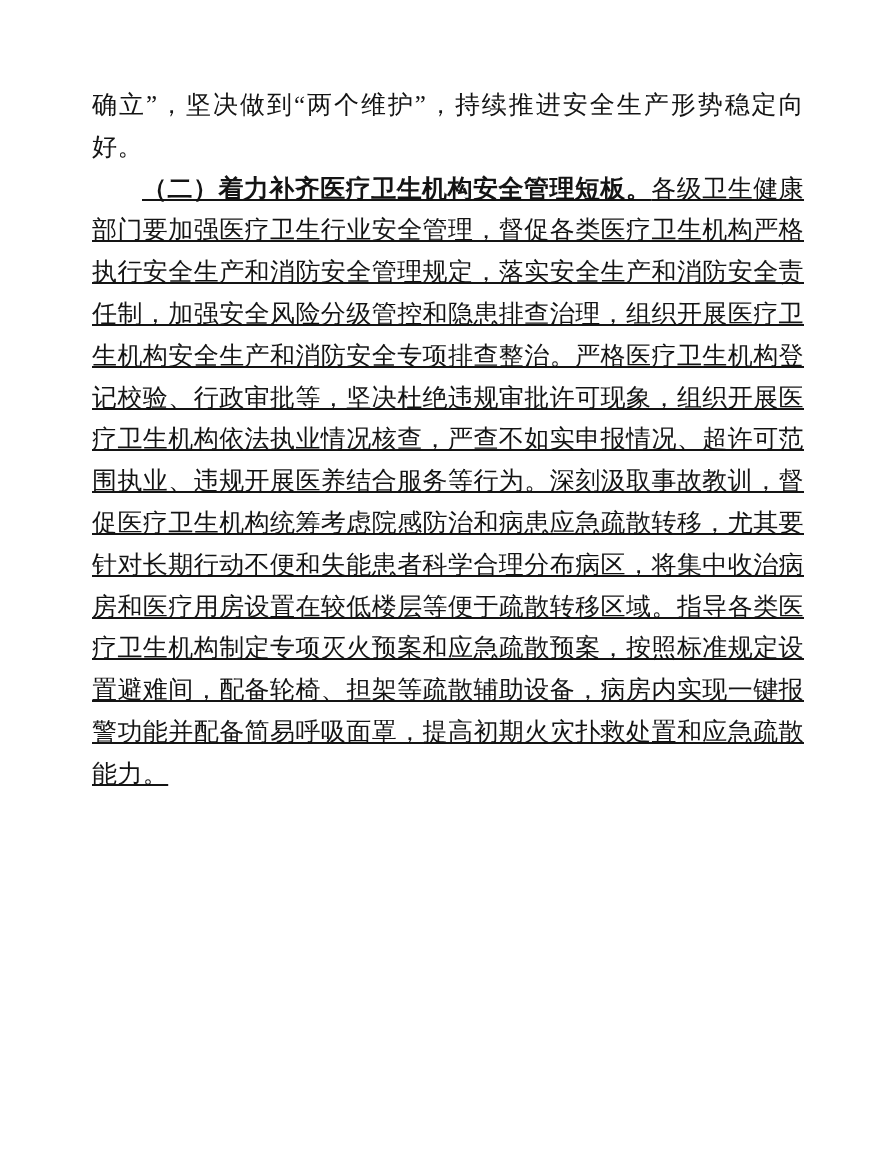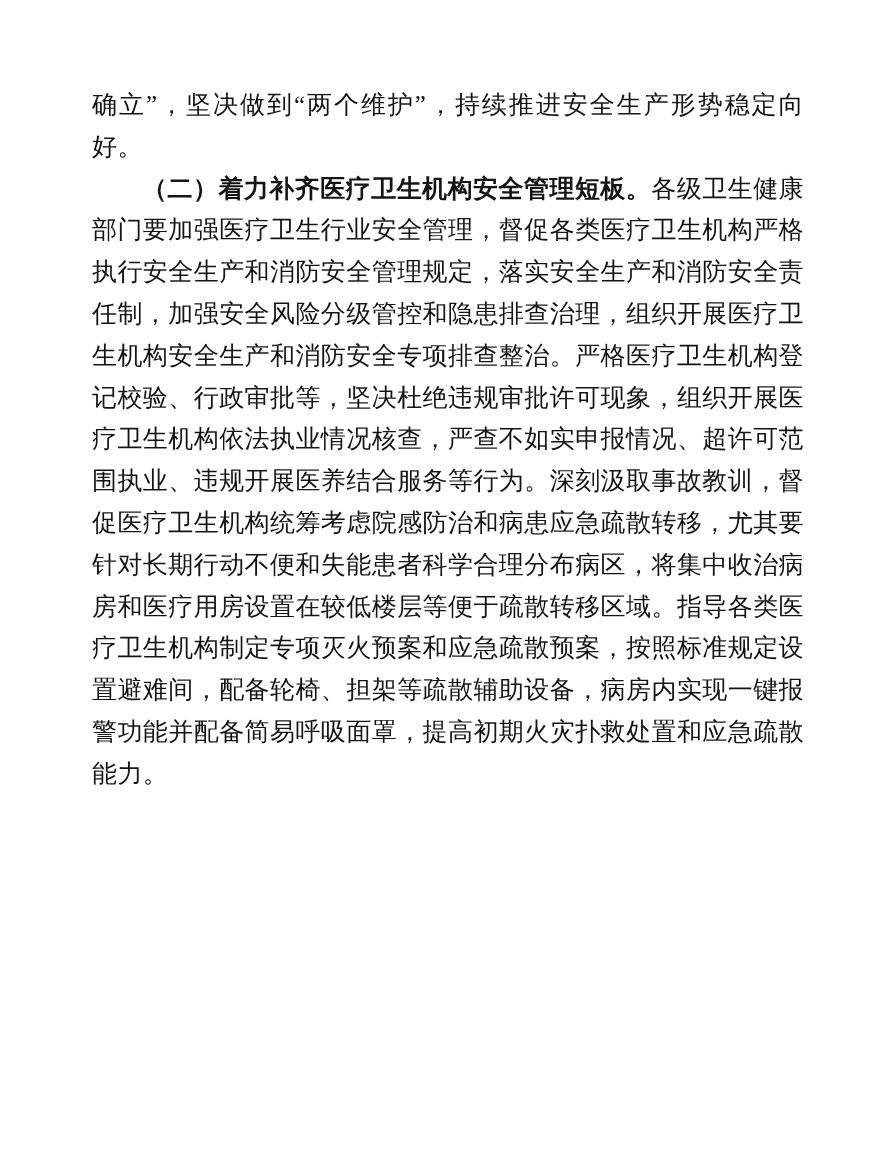--- a/index.html
+++ b/index.html
@@ -25,20 +25,21 @@
   .para {
     margin: 0;
     font-size: 25px;
     line-height: 41.8px;
     text-align: justify;
     letter-spacing: 0.4px;
     word-break: break-all;
   }
   .para.indent {
     text-indent: 2em;
+    text-decoration: underline;
   }
   .section-heading {
     font-weight: bold;
   }
   .page-number {
     position: absolute;
     top: 1046px;
     left: 0;
     width: 100%;
     text-align: center;

